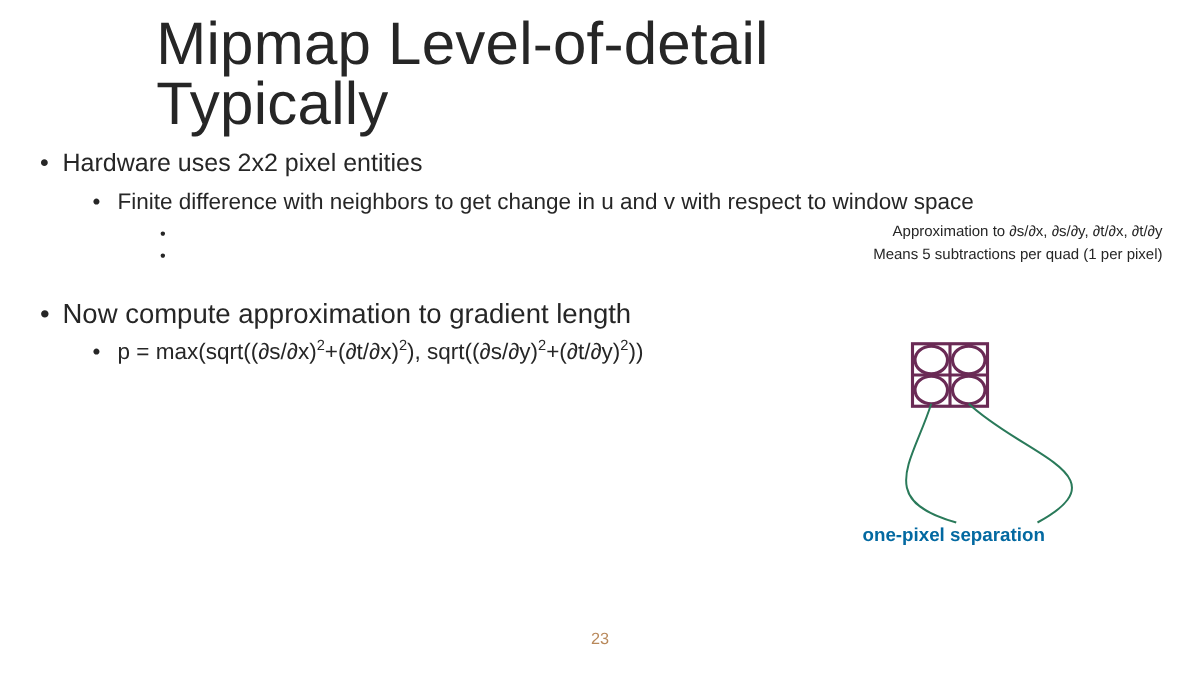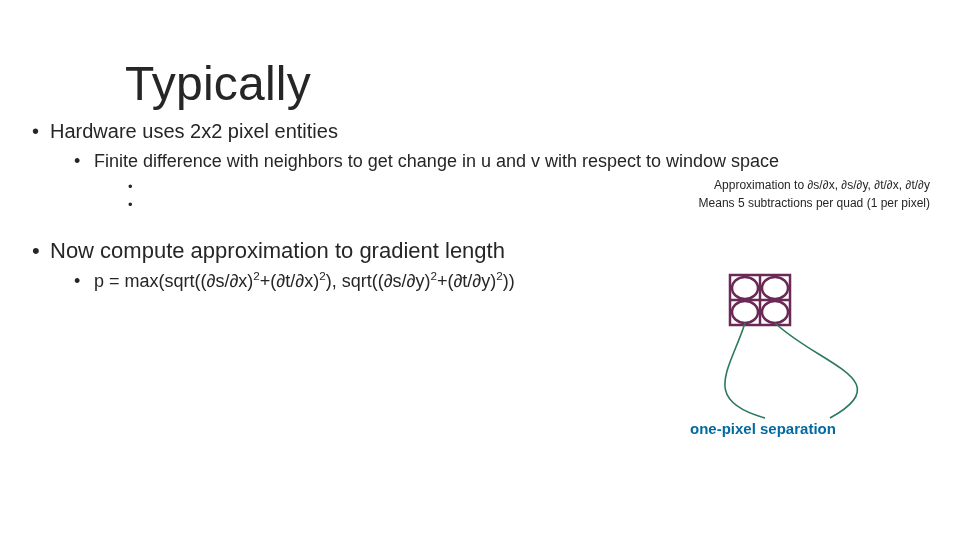--- a/index.html
+++ b/index.html
@@ -70,21 +70,21 @@
     font-size: 13px;
     color: #b8885a;
   }
 </style>
 </head>
 <body>
 
 <div class="slide">
 
   <div class="title">
-    <br>
+    <span>Mipmap Level-of-detail</span><br>
     <span>Typically</span>
   </div>
 
   <div class="body">
 
     <ul class="lvl1">
       <li>
         <span>Hardware uses 2x2 pixel entities</span>
         <ul class="lvl2">
           <li>
@@ -124,14 +124,15 @@
       <line x1="20" y1="30" x2="80" y2="30"></line>
     </g>
     <g fill="none" stroke="#2a7a5a" stroke-width="1.6">
       <path d="M35 53 C 20 100, -10 130, 55 148"></path>
       <path d="M65 53 C 110 95, 190 110, 120 148"></path>
     </g>
   </svg>
 
   <div class="annotation">one-pixel separation</div>
 
+  <div class="pagenum">23</div>
 
 </div>
 
 </body></html>

